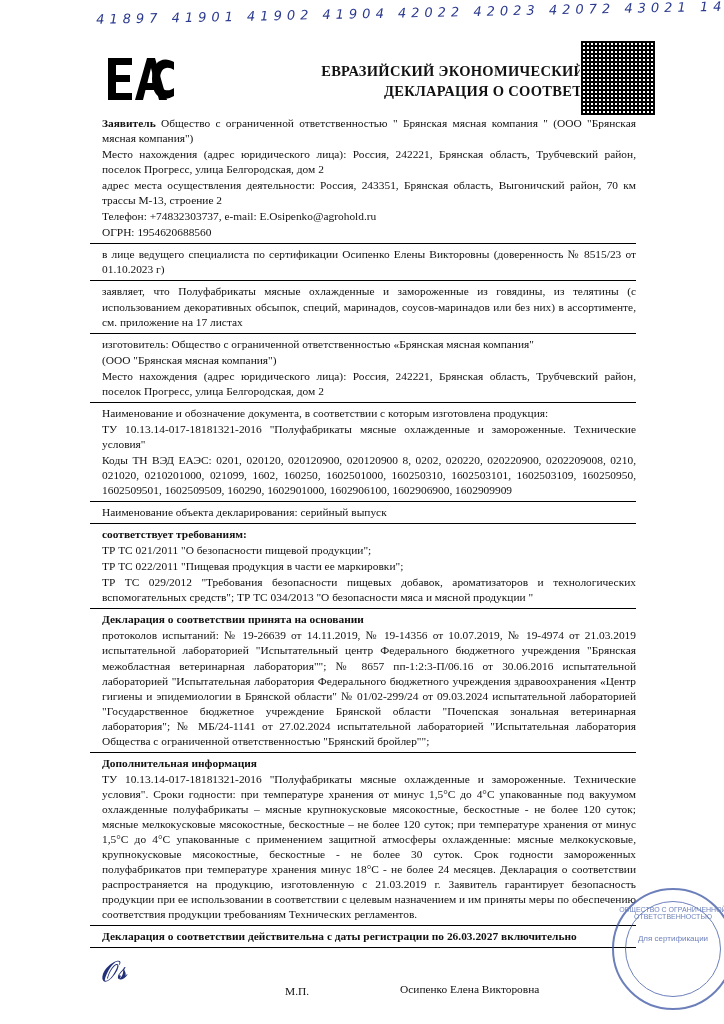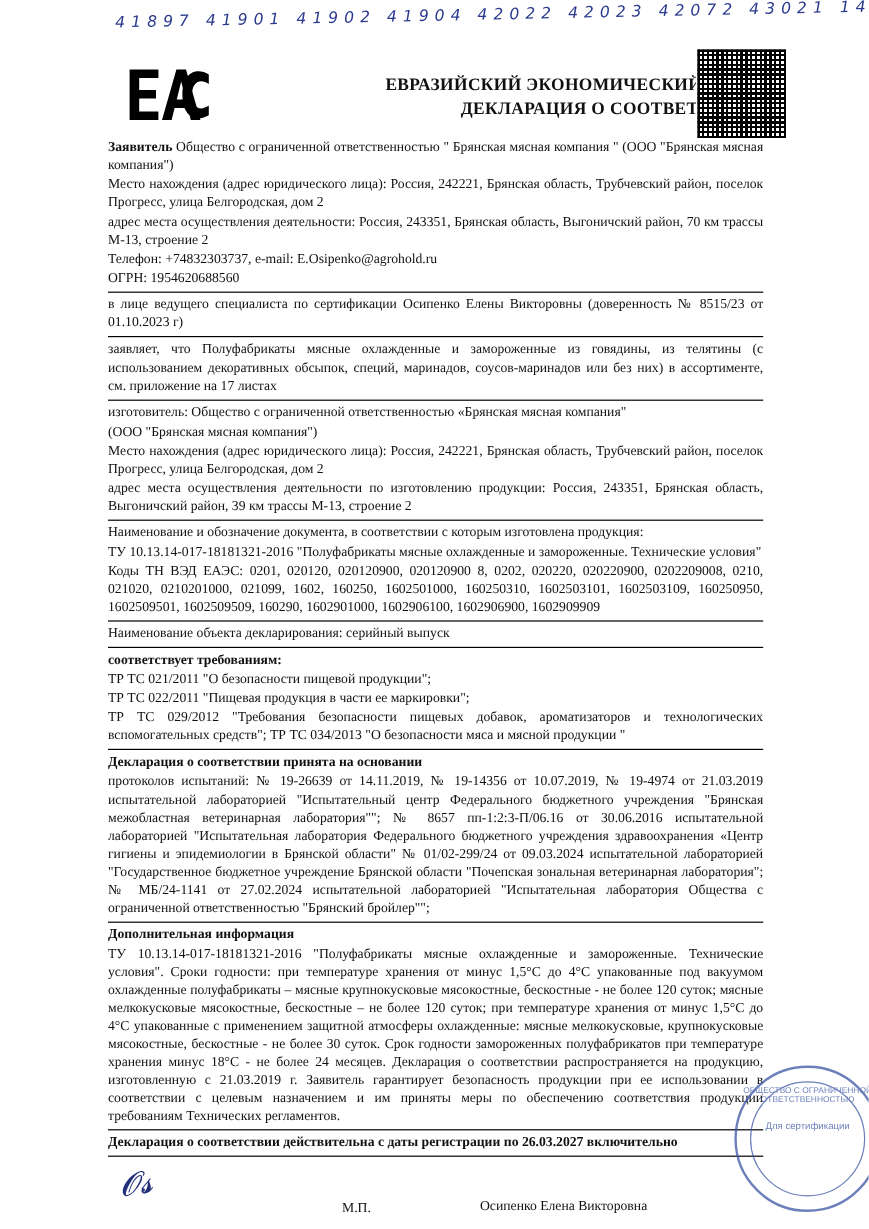--- a/index.html
+++ b/index.html
@@ -78,21 +78,21 @@
     background-color: #fff;
     border: 1px solid #fff;
   }
   
   .body-text {
     font-size: 11.4px;
     line-height: 1.32;
     text-align: justify;
   }
   .body-text p {
-    margin: 0 0 1px 0;
+    margin: 0 0 1px 12px;
   }
   .hr {
     border: none;
     border-top: 1px solid #000;
     margin: 3px 0 3px 0;
     height: 0;
   }
   .b { font-weight: bold; }
   
   .sig-row {
@@ -195,21 +195,20 @@
 
       <hr class="hr">
 
       <p>заявляет, что Полуфабрикаты мясные охлажденные и замороженные из говядины, из телятины (с использованием декоративных обсыпок, специй, маринадов, соусов-маринадов или без них) в ассортименте, см. приложение на 17 листах</p>
 
       <hr class="hr">
 
       <p>изготовитель: Общество с ограниченной ответственностью «Брянская мясная компания"</p>
       <p>(ООО "Брянская мясная компания")</p>
       <p>Место нахождения (адрес юридического лица): Россия, 242221, Брянская область, Трубчевский район, поселок Прогресс, улица Белгородская, дом 2</p>
-      <p>адрес места осуществления деятельности по изготовлению продукции: Россия, 243351, Брянская область, Выгоничский район, 39 км трассы М-13, строение 2</p>
 
       <hr class="hr">
 
       <p>Наименование и обозначение документа, в соответствии с которым изготовлена продукция:</p>
       <p>ТУ  10.13.14-017-18181321-2016  "Полуфабрикаты  мясные  охлажденные  и  замороженные.  Технические условия"</p>
       <p>
         <span>Коды ТН ВЭД ЕАЭС:</span>
         <span>0201, 020120, 020120900, 020120900 8, 0202, 020220, 020220900, 0202209008, 0210, 021020, 0210201000, 021099, 1602, 160250, 1602501000, 160250310, 1602503101, 1602503109, 160250950, 1602509501, 1602509509, 160290, 1602901000, 1602906100, 1602906900, 1602909909</span>
       </p>
 

